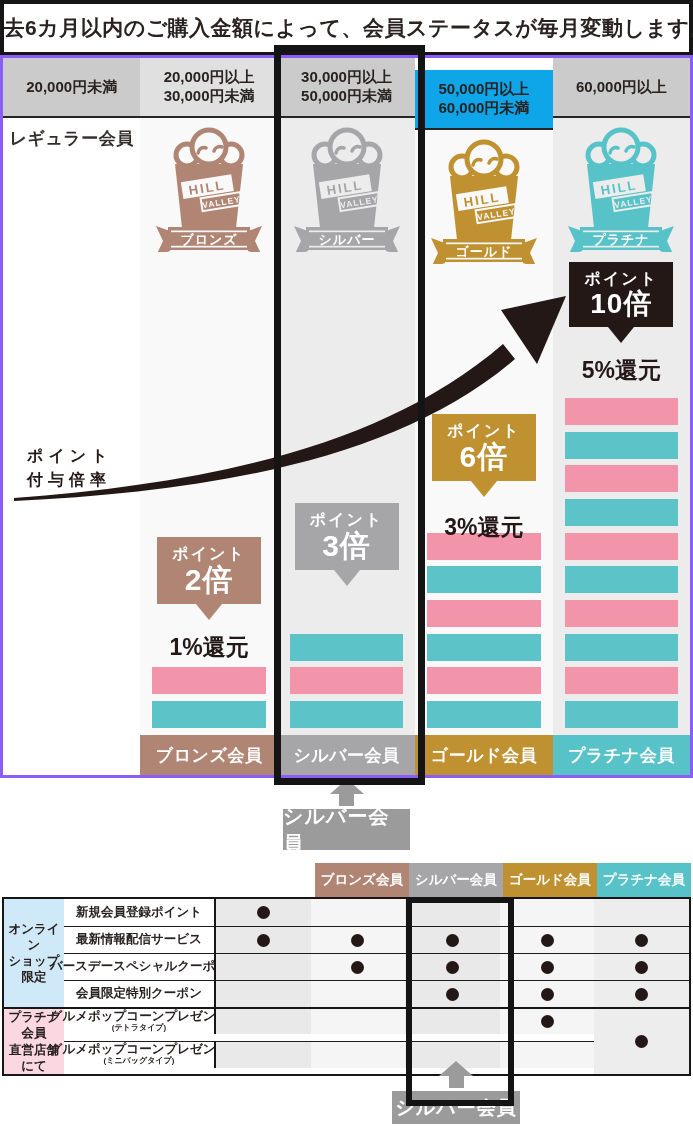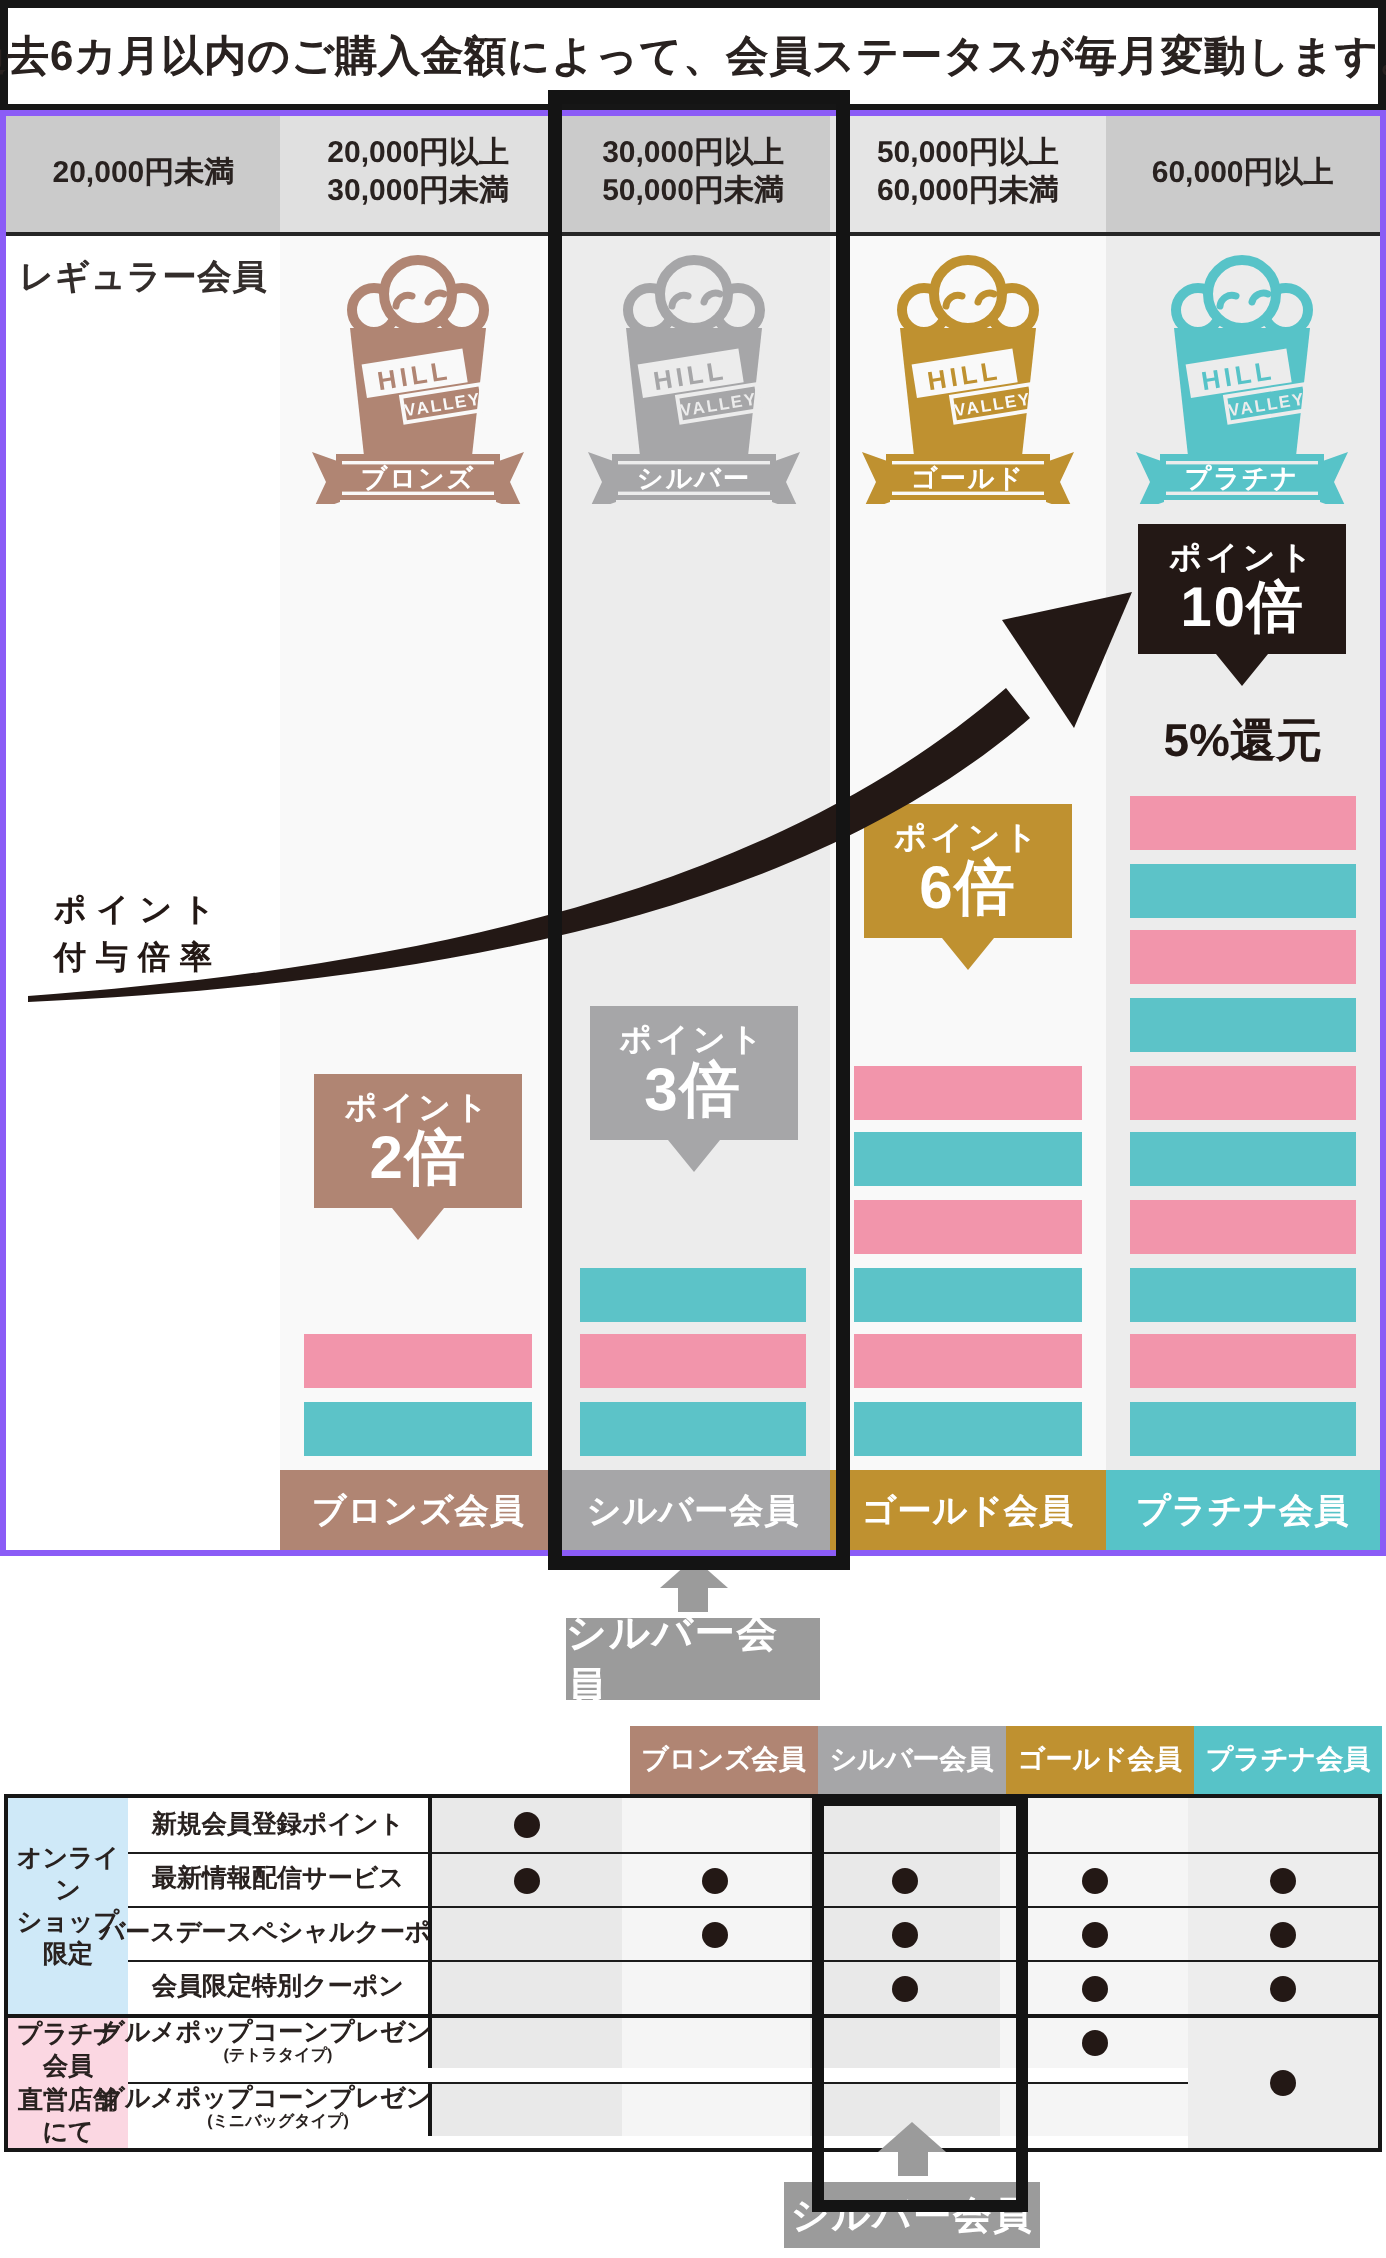--- a/index.html
+++ b/index.html
@@ -120,20 +120,21 @@
     <rect x="17" y="121.8" width="76" height="1.7" fill="#f9f9f9"></rect>
     <text x="55" y="119.5" text-anchor="middle" fill="#ffffff" font-size="13" font-weight="bold" letter-spacing="1">ブロンズ</text>
   </svg>
             <div class="bubble" style="top: 419px;">
               <div class="bubble-box" style="background: rgb(176, 133, 115);">
                 <div class="bubble-prefix">ポイント</div>
                 <div class="bubble-value">2倍</div>
               </div>
               <div class="bubble-tip" style="border-top-color: rgb(176, 133, 115);"></div>
             </div>
+            <div class="kangen" style="top: 514px;">1%還元</div>
             <div class="bars" style="bottom: 7px;">
               <div class="bar" style="background: rgb(242, 149, 171);"></div>
               <div class="bar" style="background: rgb(92, 195, 200);"></div>
             </div>
           </div>
           <div class="member-cell" style="background: rgb(176, 133, 115); color: rgb(255, 255, 255);">ブロンズ会員</div>
         </div>
         <div class="col">
           <div class="tier-cell" style="background: rgb(203, 203, 203);">
             <div>30,000円以上</div>
@@ -171,21 +172,21 @@
             </div>
             <div class="bars" style="bottom: 7px;">
               <div class="bar" style="background: rgb(92, 195, 200);"></div>
               <div class="bar" style="background: rgb(242, 149, 171);"></div>
               <div class="bar" style="background: rgb(92, 195, 200);"></div>
             </div>
           </div>
           <div class="member-cell" style="background: rgb(166, 166, 168); color: rgb(255, 255, 255);">シルバー会員</div>
         </div>
         <div class="col">
-          <div class="tier-cell" style="background: #e5e5e5;">
+          <div class="tier-cell" style="background: #0ea5e9; margin-top: 12px;">
             <div>50,000円以上</div>
             <div>60,000円未満</div>
           </div>
           <div class="col-body" style="background: rgb(249, 249, 249);">
   <svg class="badge-svg" width="110" height="128" viewBox="0 0 110 128" xmlns="http://www.w3.org/2000/svg">
     <g stroke="#bf9130" stroke-width="5" fill="#f9f9f9">
       <circle cx="33" cy="31" r="11"></circle>
       <circle cx="77" cy="31" r="11"></circle>
       <circle cx="55" cy="23" r="17"></circle>
     </g>
@@ -205,20 +206,21 @@
     <rect x="17" y="121.8" width="76" height="1.7" fill="#f9f9f9"></rect>
     <text x="55" y="119.5" text-anchor="middle" fill="#ffffff" font-size="13" font-weight="bold" letter-spacing="1">ゴールド</text>
   </svg>
             <div class="bubble" style="top: 284px;">
               <div class="bubble-box" style="background: rgb(191, 145, 48);">
                 <div class="bubble-prefix">ポイント</div>
                 <div class="bubble-value">6倍</div>
               </div>
               <div class="bubble-tip" style="border-top-color: rgb(191, 145, 48);"></div>
             </div>
+            <div class="kangen" style="top: 382px;">3%還元</div>
             <div class="bars" style="bottom: 7px;">
               <div class="bar" style="background: rgb(242, 149, 171);"></div>
               <div class="bar" style="background: rgb(92, 195, 200);"></div>
               <div class="bar" style="background: rgb(242, 149, 171);"></div>
               <div class="bar" style="background: rgb(92, 195, 200);"></div>
               <div class="bar" style="background: rgb(242, 149, 171);"></div>
               <div class="bar" style="background: rgb(92, 195, 200);"></div>
             </div>
           </div>
           <div class="member-cell" style="background: rgb(191, 145, 48); color: rgb(255, 255, 255);">ゴールド会員</div>

